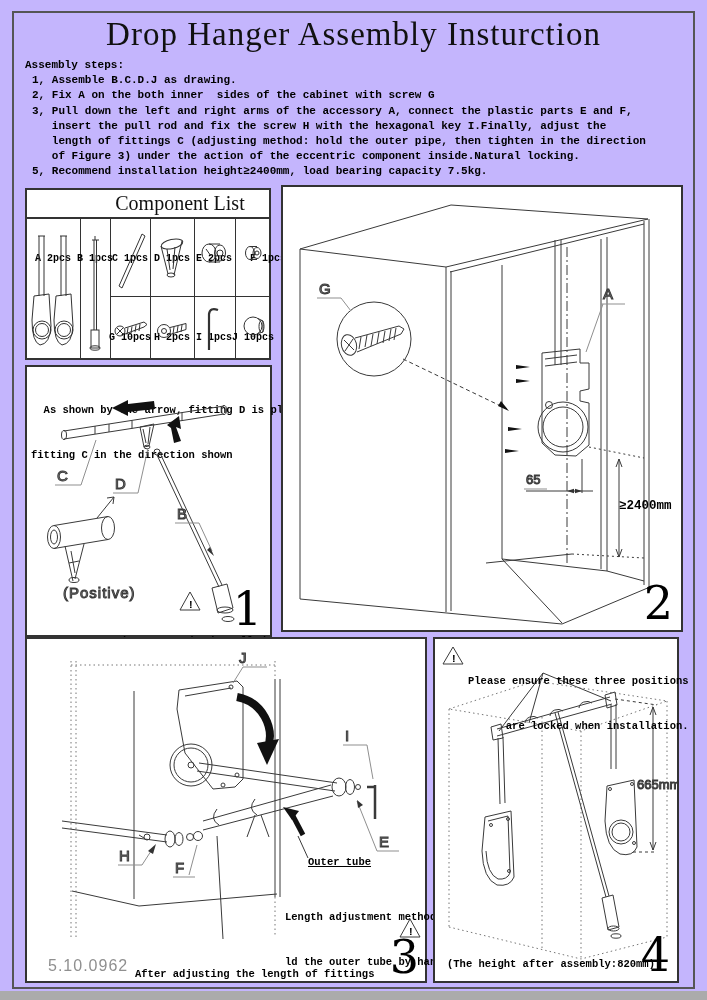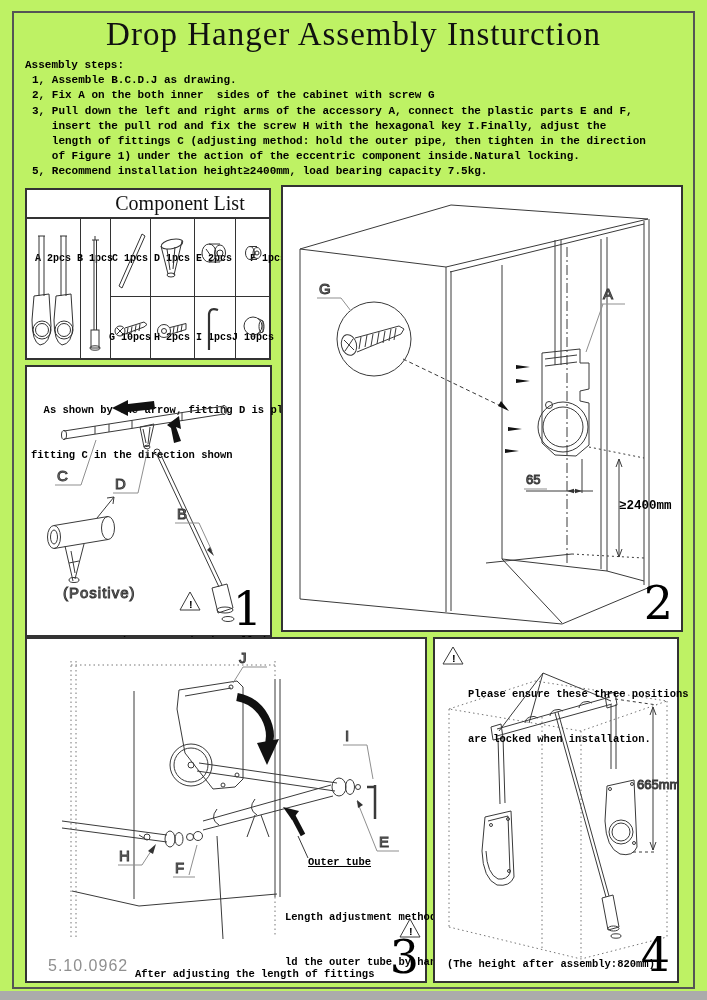--- a/index.html
+++ b/index.html
@@ -1,16 +1,16 @@
 <!DOCTYPE html>
 <html><head>
 <meta charset="utf-8">
 <style>
   html,body{margin:0;padding:0;background:#fff;}
-  .page{position:relative;width:707px;height:1000px;background:#bef264;overflow:hidden;
+  .page{position:relative;width:707px;height:1000px;background:#c4b5fd;overflow:hidden;
         font-family:"Liberation Mono","DejaVu Sans Mono",monospace;color:#000;}
   .abs{position:absolute;}
   .t{font:bold 10.5px/15px "Liberation Mono","DejaVu Sans Mono",monospace;white-space:pre;color:#000;}
   .steps-line{font:bold 11px/15.2px "Liberation Mono","DejaVu Sans Mono",monospace;white-space:pre;}
   .title{font:33px "Liberation Serif","DejaVu Serif",serif;letter-spacing:1px;color:#111;
          width:100%;text-align:center;}
   .cl-title{font:20px "Liberation Serif","DejaVu Serif",serif;color:#111;}
   .panel{border:2px solid #333;background:#fff;}
   .numeral{font:46px/1 "DejaVu Serif",serif;color:#000;}
   .gray{color:#8f8f8f;}
@@ -32,21 +32,21 @@
 
   <div class="abs title" style="left:0;top:16px;">Drop Hanger Assembly Insturction</div>
 
   <div class="abs" style="left:25px;top:58px;">
     <div class="steps-line">Assembly steps:</div>
     <div class="steps-line" style="padding-left:7px">1, Assemble B.C.D.J as drawing.</div>
     <div class="steps-line" style="padding-left:7px">2, Fix A on the both inner  sides of the cabinet with screw G</div>
     <div class="steps-line" style="padding-left:7px">3, Pull down the left and right arms of the accessory A, connect the plastic parts E and F,</div>
     <div class="steps-line" style="padding-left:7px">   insert the pull rod and fix the screw H with the hexagonal key I.Finally, adjust the</div>
     <div class="steps-line" style="padding-left:7px">   length of fittings C (adjusting method: hold the outer pipe, then tighten in the direction</div>
-    <div class="steps-line" style="padding-left:7px">   of Figure 1) under the action of the eccentric component inside.Natural locking.</div>
+    <div class="steps-line" style="padding-left:7px">   of Figure 3) under the action of the eccentric component inside.Natural locking.</div>
     <div class="steps-line" style="padding-left:7px">5, Recommend installation height≥2400mm, load bearing capacity 7.5kg.</div>
   </div>
 
   <div class="abs panel" style="left:25px;top:188px;width:242px;height:168px;">
     <div class="abs cl-title" style="left:0;top:2px;width:242px;text-align:center;padding-left:32px;">Component List</div>
     <div class="abs hline" style="left:0;top:27px;width:242px;height:1.5px;"></div>
 
     <div class="abs vline" style="left:53px;top:27px;height:141px;"></div>
     <div class="abs vline" style="left:83px;top:27px;height:141px;"></div>
     <div class="abs vline" style="left:123px;top:27px;height:141px;"></div>
@@ -371,21 +371,21 @@
           <ellipse cx="181" cy="297" rx="5" ry="2.2"></ellipse>
       </g>
       <g>
         <path d="M180,60 L222,66" stroke-dasharray="3 3"></path>
         <path d="M198,213 L222,213" stroke-dasharray="3 3"></path>
         <path d="M218,68 V211"></path>
         <path d="M218,68 l-3,8 M218,68 l3,8 M218,211 l-3,-8 M218,211 l3,-8"></path>
       </g>
       <text class="dimtxt" x="202" y="150">665mm</text>
     </svg>
-    <div class="abs t" style="left:33px;top:18px;">
+    <div class="abs t" style="left:33px;top:5px;text-align:right;">
       <div>Please ensure these three positions</div>
       <div>are locked when installation.</div>
     </div>
     <div class="abs t" style="left:12px;top:318px;">(The height after assembly:820mm)</div>
     <div class="abs numeral" style="right:7px;bottom:3px;">4</div>
   </div>
 
   <div class="abs strip" style="left:0;top:991px;width:707px;height:9px;"></div>
 </div>
 

